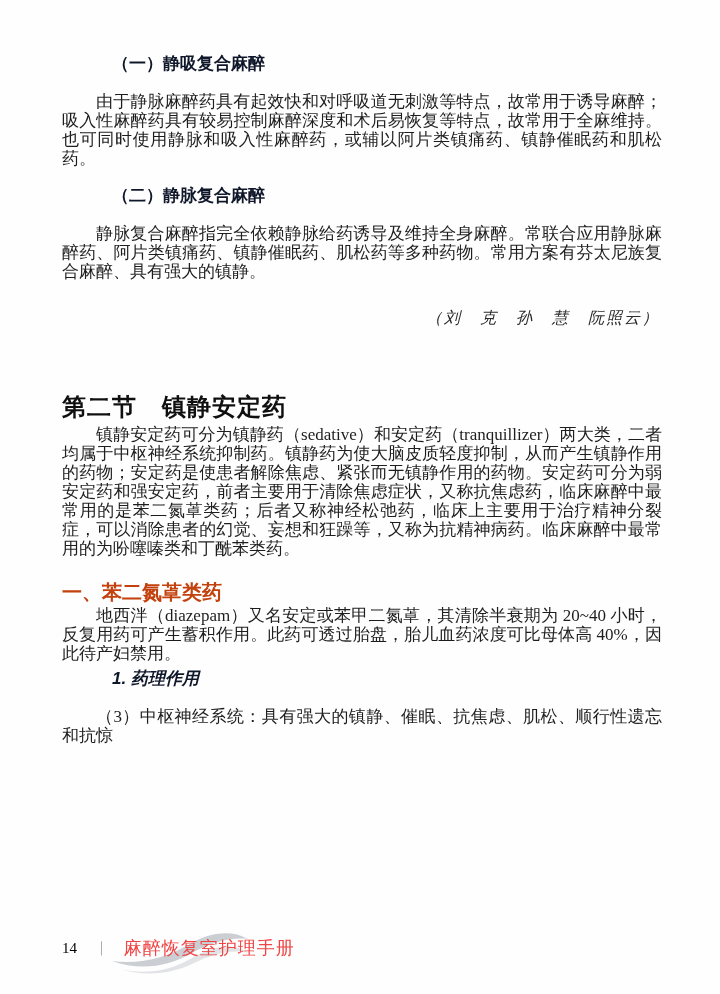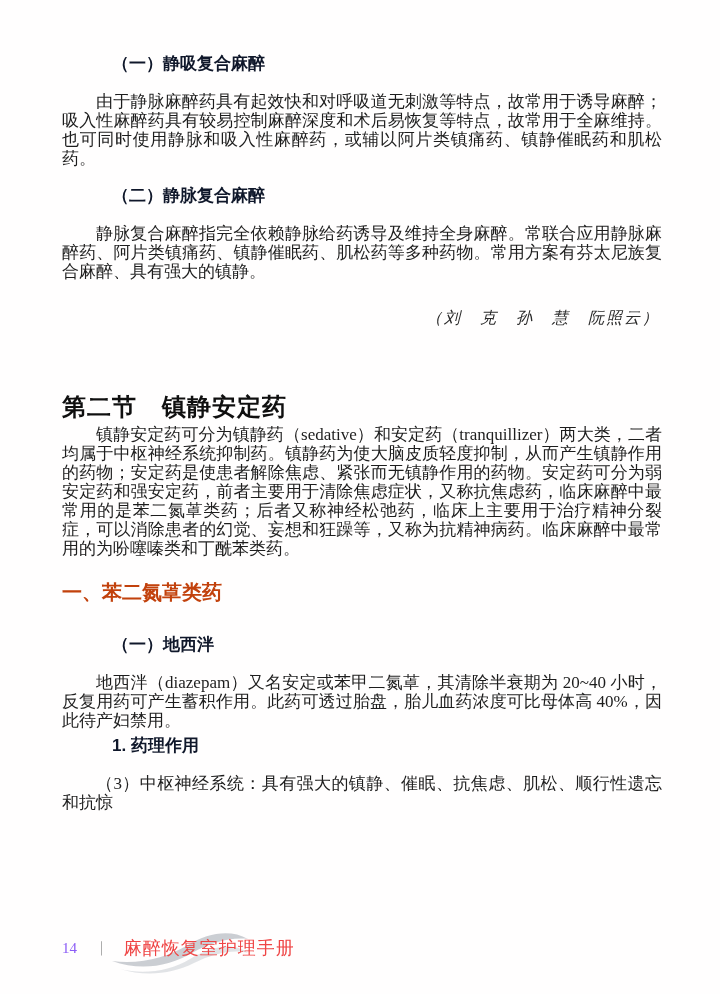--- a/index.html
+++ b/index.html
@@ -66,36 +66,37 @@
     line-height:28px;
     font-weight:bold;
     font-family:"Liberation Sans","DejaVu Sans",sans-serif;
     color:#c2410c;
   }
   .item-heading{
     margin-top:27px;
   }
   .num-heading{
     margin-top:4px;
+    font-style:italic;
   }
   .last-para{
     margin-top:4px;
   }
   .footer{
     position:absolute;
     left:62px;
     top:936px;
     display:flex;
     align-items:center;
     z-index:2;
   }
   .page-number{
     font-size:15px;
     font-family:"Liberation Serif","DejaVu Serif",serif;
-    color:#8b5cf6;
+    color:#000000;
   }
   .footer-separator{
     display:inline-block;
     margin:0 16px 0 18px;
     color:#9a9a9a;
     font-size:13px;
     transform:scaleY(1.1);
     font-family:"Liberation Sans","DejaVu Sans",sans-serif;
   }
   .book-title{
@@ -129,21 +130,20 @@
     <p class="body-text">静脉复合麻醉指完全依赖静脉给药诱导及维持全身麻醉。常联合应用静脉麻醉药、阿片类镇痛药、镇静催眠药、肌松药等多种药物。常用方案有芬太尼族复合麻醉、具有强大的镇静。</p>
 
     <div class="authors-line">（刘　克　孙　慧　阮照云）</div>
 
     <h2 class="section-title">第二节　镇静安定药</h2>
 
     <p class="body-text intro-para">镇静安定药可分为镇静药（sedative）和安定药（tranquillizer）两大类，二者均属于中枢神经系统抑制药。镇静药为使大脑皮质轻度抑制，从而产生镇静作用的药物；安定药是使患者解除焦虑、紧张而无镇静作用的药物。安定药可分为弱安定药和强安定药，前者主要用于清除焦虑症状，又称抗焦虑药，临床麻醉中最常用的是苯二氮䓬类药；后者又称神经松弛药，临床上主要用于治疗精神分裂症，可以消除患者的幻觉、妄想和狂躁等，又称为抗精神病药。临床麻醉中最常用的为吩噻嗪类和丁酰苯类药。</p>
 
     <h3 class="part-heading">一、苯二氮䓬类药</h3>
 
-    <h4 class="sub-heading item-heading">（一）地西泮</h4>
 
     <p class="body-text">地西泮（diazepam）又名安定或苯甲二氮䓬，其清除半衰期为 20~40 小时，反复用药可产生蓄积作用。此药可透过胎盘，胎儿血药浓度可比母体高 40%，因此待产妇禁用。</p>
 
     <h4 class="sub-heading num-heading">1. 药理作用</h4>
 
     <p class="body-text last-para">（3）中枢神经系统：具有强大的镇静、催眠、抗焦虑、肌松、顺行性遗忘和抗惊</p>
 
   </div>
 
   <div class="wave-wrap">

